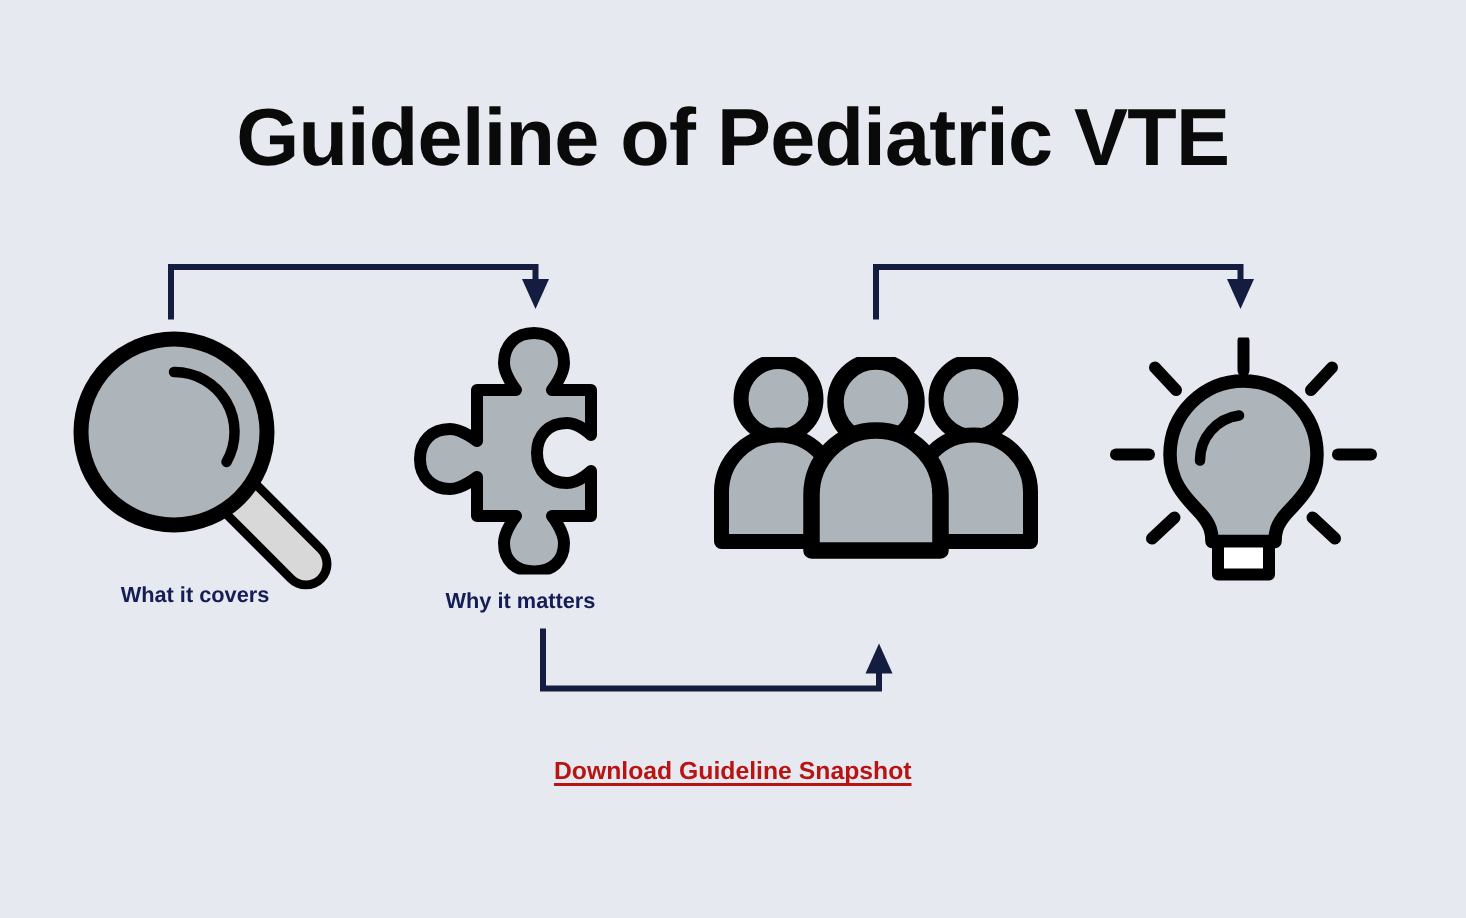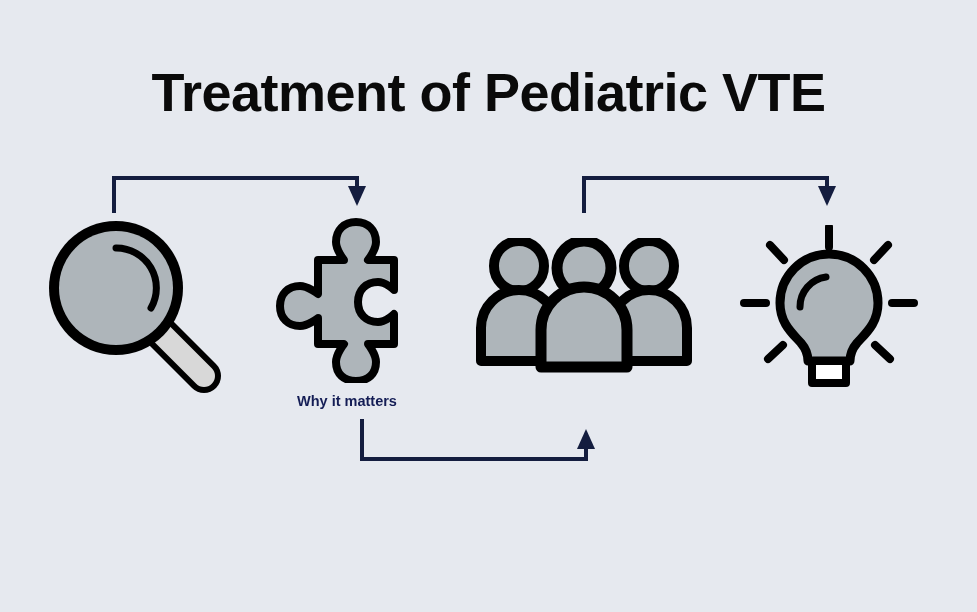--- a/index.html
+++ b/index.html
@@ -67,21 +67,21 @@
     text-decoration: underline;
     text-underline-offset: 3px;
     text-decoration-thickness: 2px;
   }
 </style>
 </head>
 <body>
 
 <div id="canvas">
 
-  <div class="page-title">Treatment of Pediatric VTE</div>
+  <div class="page-title">Guideline of Pediatric VTE</div>
 
   <svg class="connector" viewBox="0 0 977 612" width="977" height="612">
 
     <g>
       <path d="M114,213 L114,178 L357,178 L357,187" fill="none" stroke="#141d3f" stroke-width="4"></path>
       <polygon points="357,206 348,186 366,186" fill="#141d3f"></polygon>
     </g>
 
     <g>
       <path d="M584,213 L584,178 L827,178 L827,187" fill="none" stroke="#141d3f" stroke-width="4"></path>
@@ -103,20 +103,21 @@
       </g>
 
       <g>
         <circle cx="78" cy="70" r="67" fill="#000000"></circle>
         <circle cx="78" cy="70" r="57" fill="#aeb5ba"></circle>
       </g>
 
       <path d="M78,30 A40,40 0 0 1 113,90" fill="none" stroke="#000000" stroke-width="7" stroke-linecap="round"></path>
     </svg>
   </div>
+  <div class="node-label" style="left:39px; top:389px; width:182px;">What it covers</div>
 
   <div class="icon-box" style="left:274px; top:218px; width:148px; height:165px;">
     <svg viewBox="0 0 148 165" width="148" height="165">
       <path d="M44,42
                L70,42
                C70,42 62,32 62,24
                C62,12 70,4 82,4
                C94,4 102,12 102,24
                C102,32 94,42 94,42
                L120,42
@@ -183,14 +184,17 @@
                C68,130 67,125 61,118
                C52,108 40,98 40,78
                C40,51 62,29 89,29 Z" fill="#aeb5ba" stroke="#000000" stroke-width="9" stroke-linejoin="round"></path>
 
       <path d="M60,82 A30,30 0 0 1 86,52" fill="none" stroke="#000000" stroke-width="7" stroke-linecap="round"></path>
 
       <rect x="72" y="136" width="34" height="22" fill="#ffffff" stroke="#000000" stroke-width="8" stroke-linejoin="round"></rect>
     </svg>
   </div>
 
+  <div class="download-link">
+    <a href="#">Download Guideline Snapshot</a>
+  </div>
 
 </div>
 
 </body></html>

